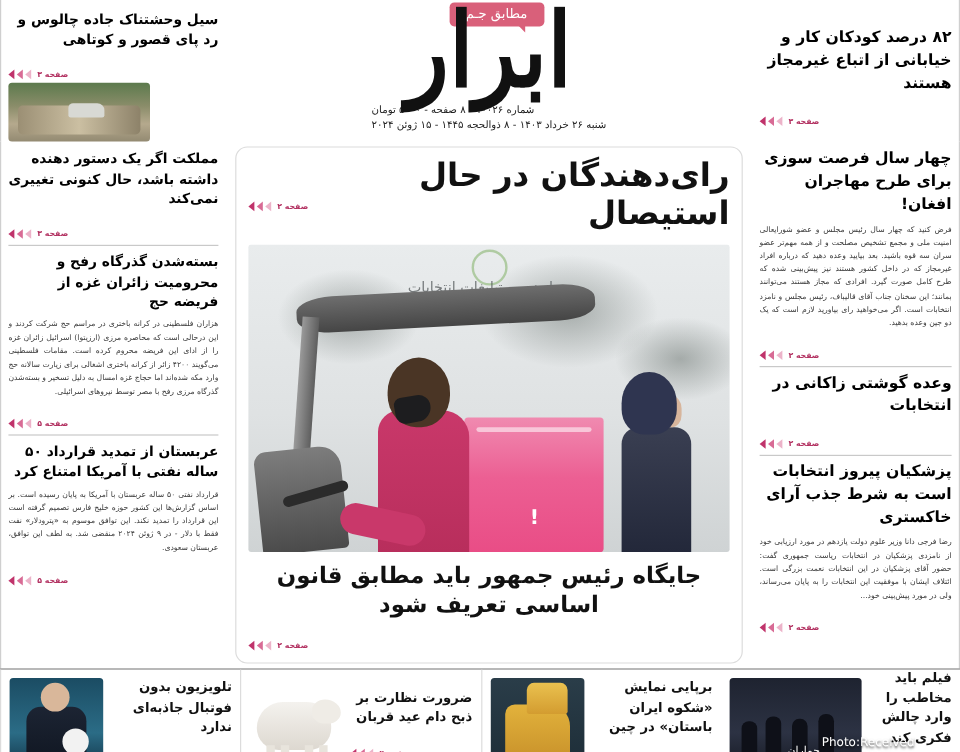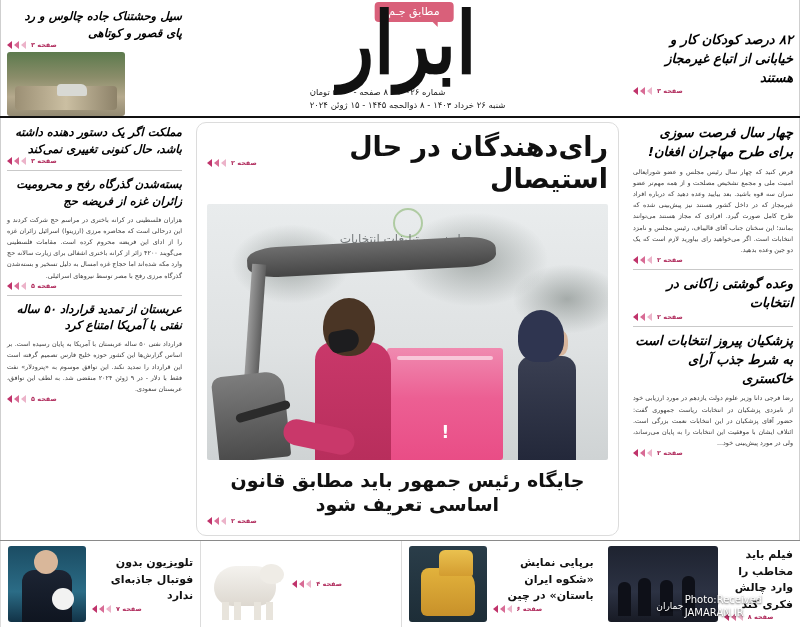--- a/index.html
+++ b/index.html
@@ -104,40 +104,39 @@
     direction: rtl;
   }
   .masthead-meta div { white-space: nowrap; }
 
   
   .hl {
     font-weight: bold;
     line-height: 1.45;
     color: #000;
     text-align: right;
-    font-style: italic;
   }
   .hl-md { font-size: 13px; }
   .hl-sm { font-size: 11.5px; }
   .body-txt {
     font-size: 6.4px;
     line-height: 1.75;
     text-align: justify;
     color: #3a3a3a;
     margin-top: 5px;
     direction: rtl;
   }
 
   
   .ptag {
     display: flex;
     flex-direction: row;
     align-items: center;
     gap: 2px;
-    margin-top: 0;
+    margin-top: 17px;
     direction: ltr;
     justify-content: flex-start;
   }
   .chev {
     width: 0; height: 0;
     border-top: 4px solid transparent;
     border-bottom: 4px solid transparent;
     border-right: 5px solid #c0336b;
   }
   .chev.c2 { border-right-color: #d86b95; }
@@ -668,20 +667,21 @@
     <div class="bcell">
       <div class="bthumb t-sheep">
         <div class="body"></div>
         <div class="head"></div>
         <div class="leg" style="left:14px;"></div>
         <div class="leg" style="left:26px;"></div>
         <div class="leg" style="left:46px;"></div>
         <div class="leg" style="left:58px;"></div>
       </div>
       <div class="bcell-txt">
+        <div class="bcell-hl">ضرورت نظارت بر ذبح دام عید قربان</div>
         <div class="ptag">
           <span class="chev"></span>
           <span class="chev c2"></span>
           <span class="chev c3"></span>
           <span class="ptag-label">صفحه ۴</span>
         </div>
       </div>
     </div>
 
     <div class="bcell">

